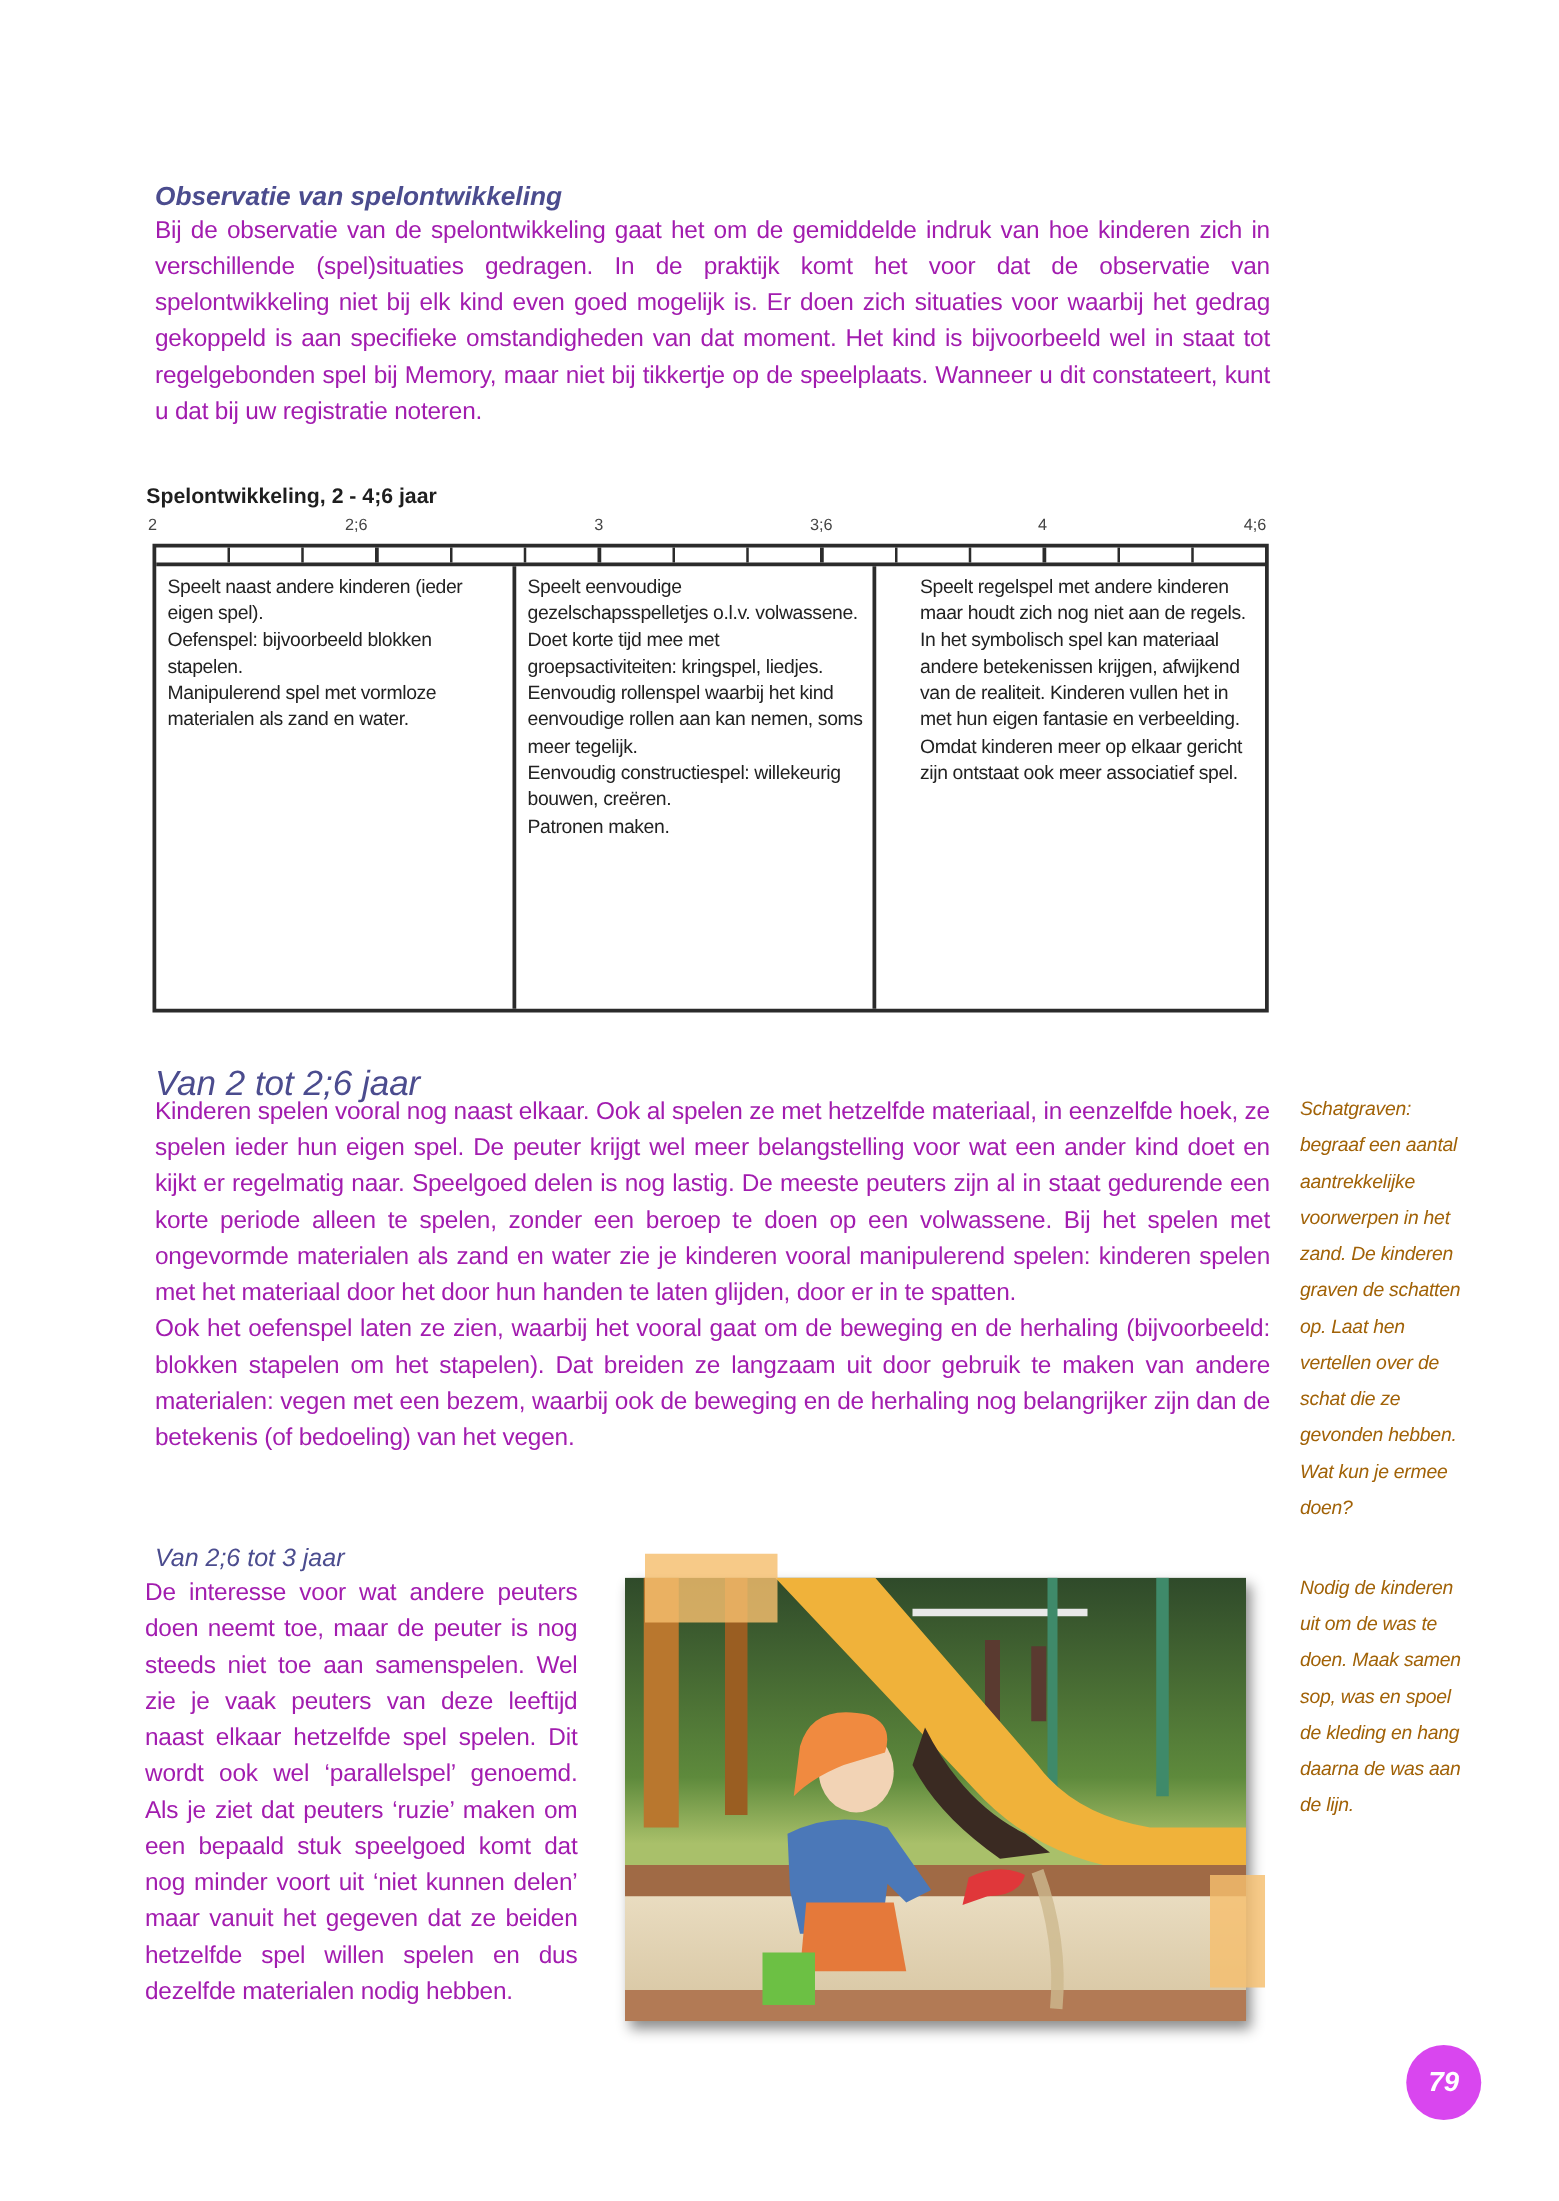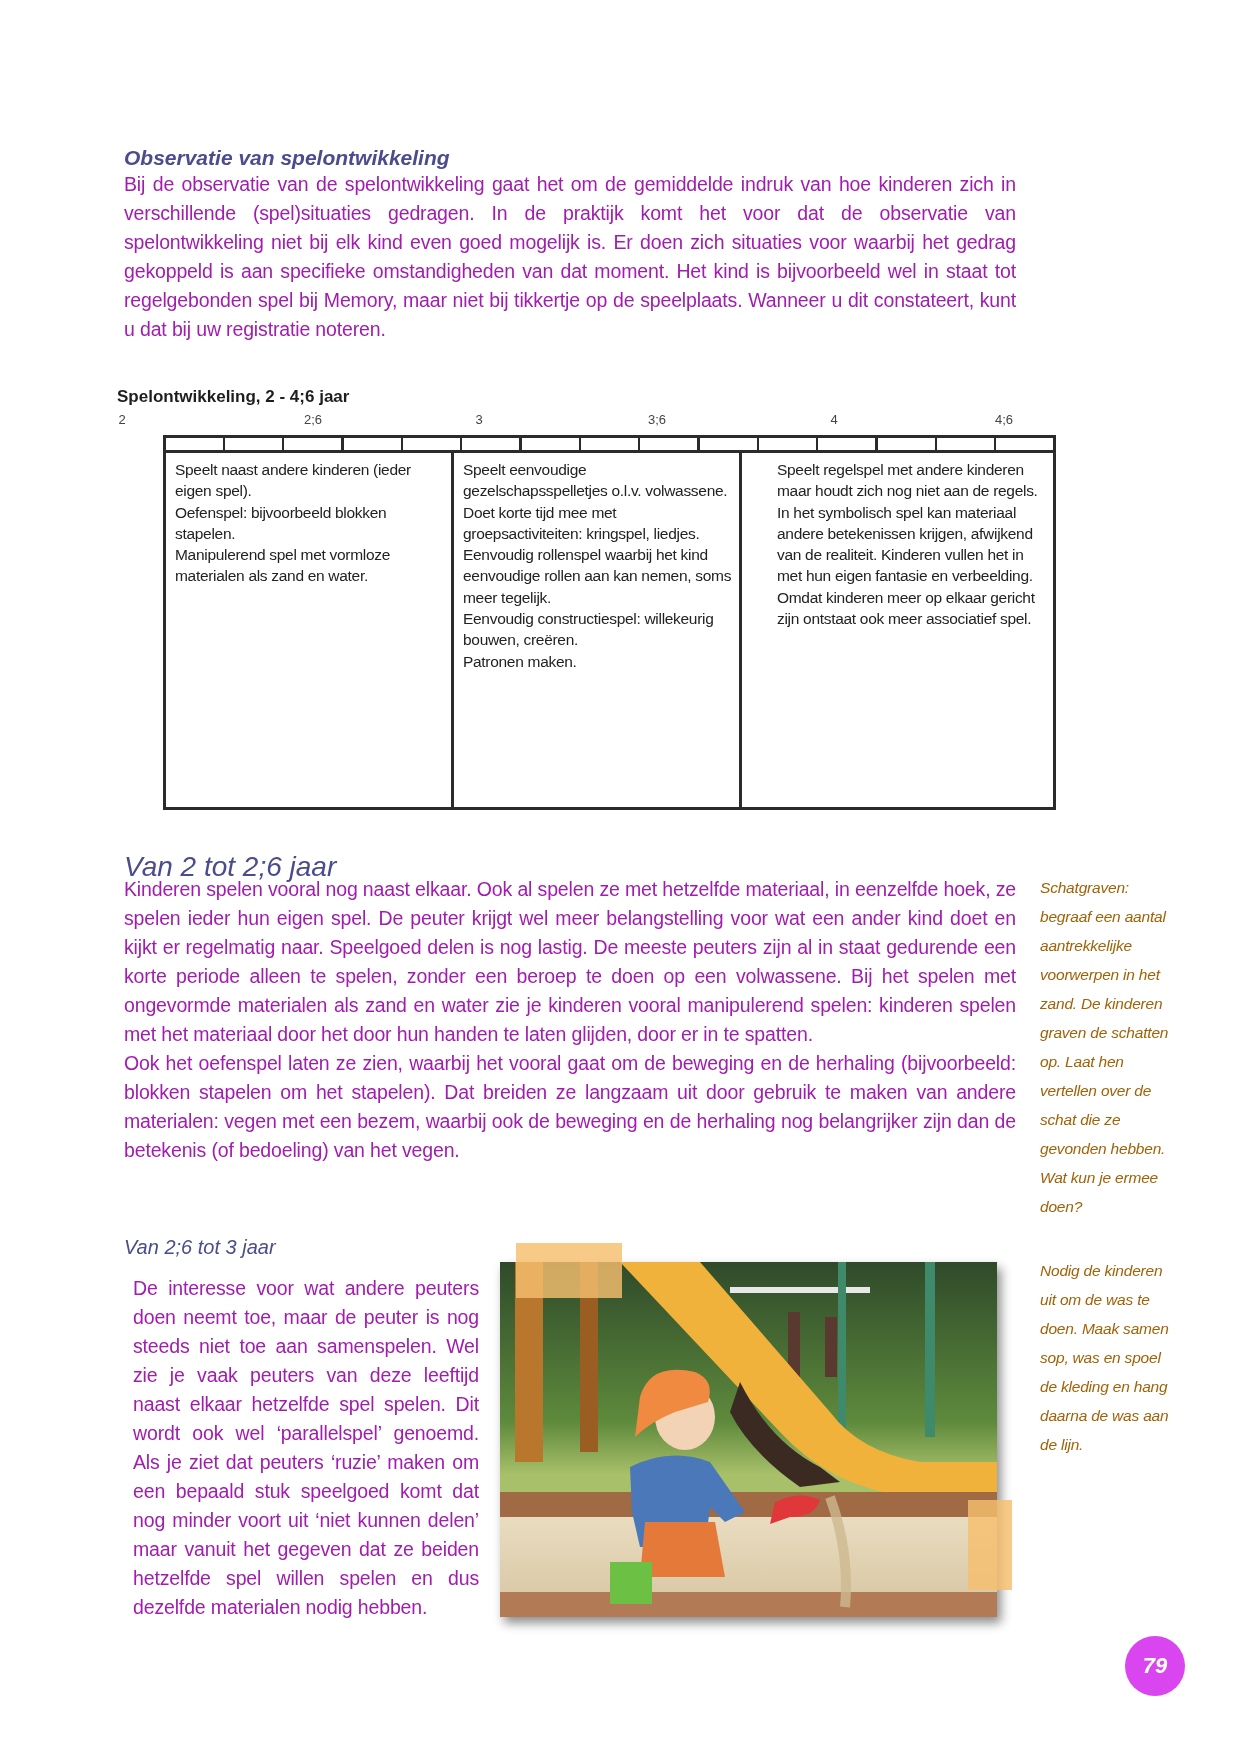--- a/index.html
+++ b/index.html
@@ -19,21 +19,21 @@
   #h-observatie { left: 124px; top: 146px; font-size: 21px; font-weight: bold; }
   #intro { left: 124px; top: 170px; width: 892px; }
 
   #table-title { position: absolute; left: 117px; top: 387px; font-size: 17px; font-weight: bold; color: #1e1e1e; }
 
   #ruler-labels { position: absolute; left: 117px; top: 412px; width: 900px; height: 18px; font-size: 13px; color: #444; }
   #ruler-labels span { position: absolute; top: 0; transform: translateX(-50%); }
 
   #dev-table {
     position: absolute; left: 122px; top: 435px; width: 893px; height: 375px;
-    border: 3px solid #2b2b2b; box-sizing: border-box; margin-left: 41px;
+    border: 3px solid #2b2b2b; box-sizing: border-box;
   }
   #ruler-row {
     position: absolute; left: 0; top: 0; right: 0; height: 12px;
     border-bottom: 3px solid #2b2b2b; display: flex;
   }
   #ruler-row .tick { flex: 1; border-right: 2px solid #2b2b2b; }
   #ruler-row .tick:last-child { border-right: none; }
   #ruler-row .tick.major { border-right: 3px solid #2b2b2b; }
   #cells { position: absolute; left: 0; top: 15px; right: 0; bottom: 0; display: flex; }
   #cells .cell {
@@ -41,21 +41,21 @@
     font-size: 15.5px; line-height: 21.3px; color: #222; box-sizing: border-box;
     letter-spacing: -0.3px;
   }
   #cells .cell:last-child { border-right: none; padding-left: 35px; }
   #cells .cell div { white-space: pre-line; }
 
   #h-van2 { left: 124px; top: 851px; font-size: 28px; }
   #van2-text { left: 124px; top: 875px; width: 892px; }
 
   #h-van26 { left: 124px; top: 1236px; font-size: 20px; }
-  #van26-text { left: 133px; top: 1260px; width: 346px; text-align: justify; margin-top: 14px; }
+  #van26-text { left: 116px; top: 1260px; width: 346px; text-align: justify; }
 
   .sidenote {
     position: absolute; left: 1040px; width: 140px; font-style: italic; color: #a16207;
     font-size: 15.5px; line-height: 29px; letter-spacing: -0.2px;
   }
   #note-1 { top: 873px; }
   #note-2 { top: 1256px; }
 
   #photo-wrap { position: absolute; left: 500px; top: 1262px; width: 500px; height: 355px; }
   #photo {
@@ -81,21 +81,21 @@
 
 <div id="h-observatie" class="heading-italic">Observatie van spelontwikkeling</div>
 <div id="intro" class="body-text">
   <p>Bij de observatie van de spelontwikkeling gaat het om de gemiddelde indruk van hoe kinderen zich in verschillende (spel)situaties gedragen. In de praktijk komt het voor dat de observatie van spelontwikkeling niet bij elk kind even goed mogelijk is. Er doen zich situaties voor waarbij het gedrag gekoppeld is aan specifieke omstandigheden van dat moment. Het kind is bijvoorbeeld wel in staat tot regelgebonden spel bij Memory, maar niet bij tikkertje op de speelplaats. Wanneer u dit constateert, kunt u dat bij uw registratie noteren.</p>
 </div>
 
 <div id="table-title">Spelontwikkeling, 2 - 4;6 jaar</div>
 
 <div id="ruler-labels">
   <span style="left:5px">2</span>
-  <span style="left:196px">2;6</span>
+  <span style="left:168px">2;6</span>
   <span style="left:362px">3</span>
   <span style="left:540px">3;6</span>
   <span style="left:717px">4</span>
   <span style="left:887px">4;6</span>
 </div>
 
 <div id="dev-table">
   <div id="ruler-row">
     <div class="tick"></div>
     <div class="tick"></div>

